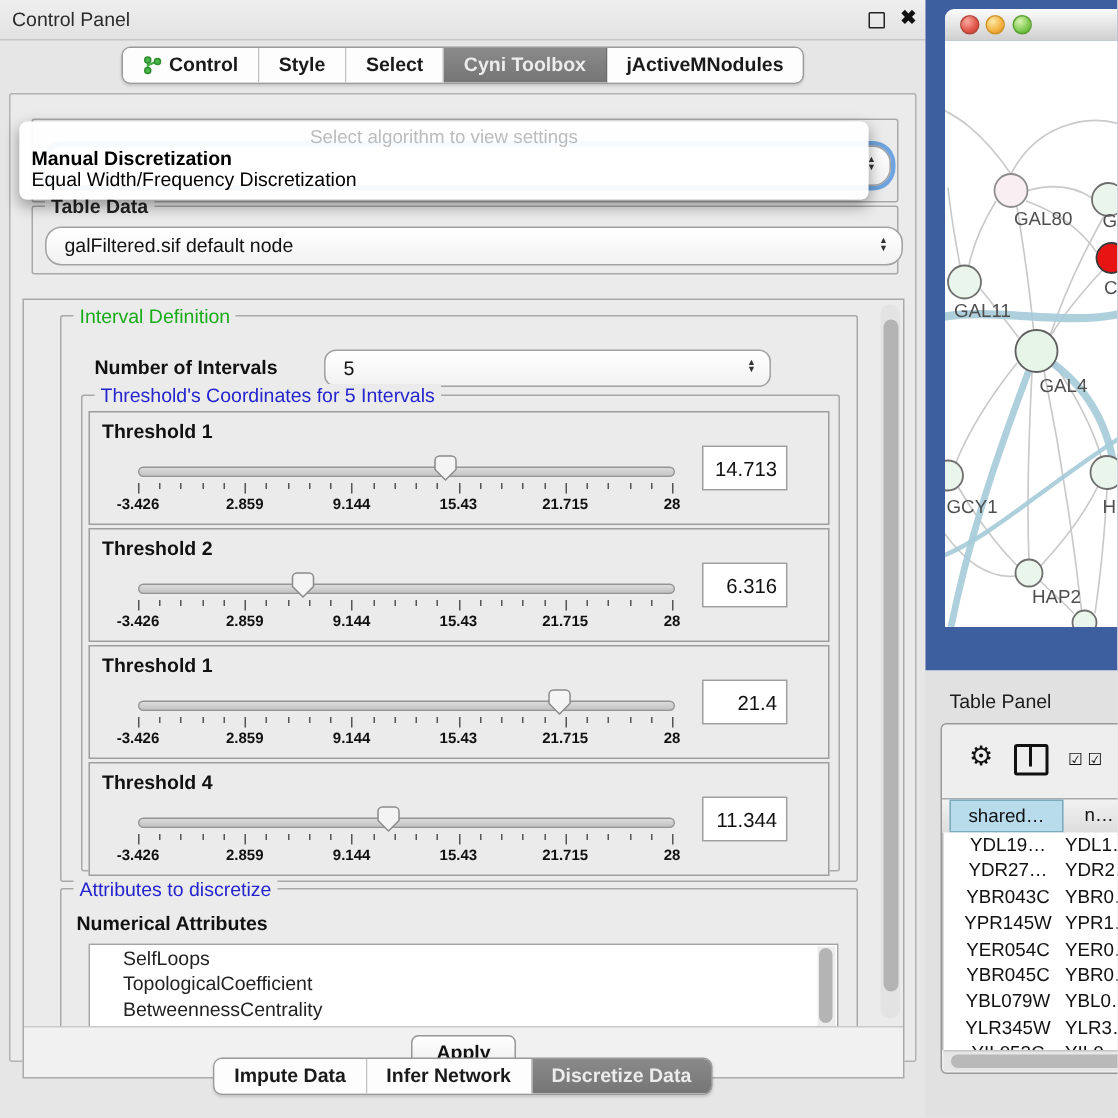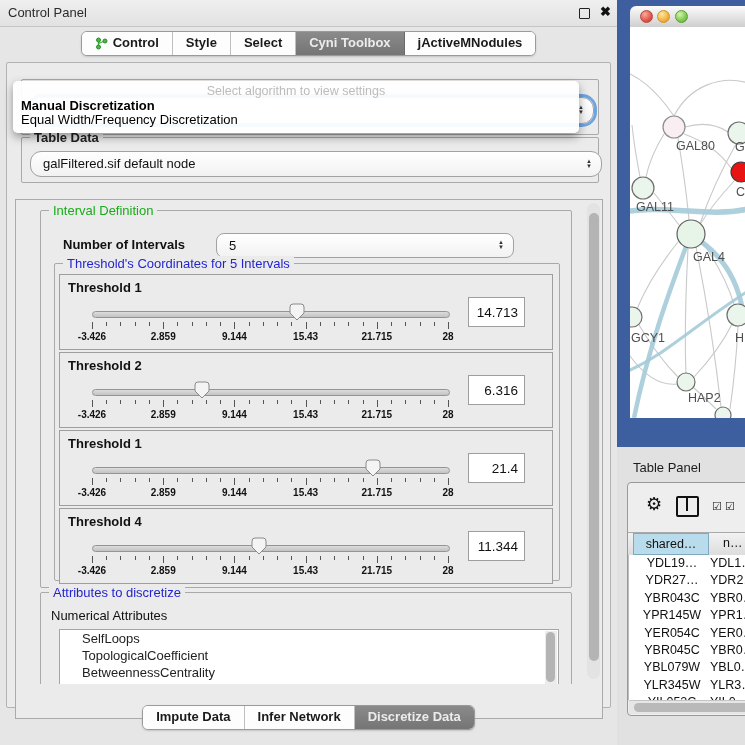--- a/index.html
+++ b/index.html
@@ -74,21 +74,21 @@
   .th-thumb{position:absolute;top:28px;width:16px;height:18px;}
   .tick{position:absolute;width:1px;background:#555;}
   .tick.major{height:7px;top:47px;}
   .tick.minor{height:4px;top:47px;}
   .tick-label{position:absolute;top:56px;width:50px;margin-left:-25px;text-align:center;
     font-size:10px;font-weight:700;color:#111;}
   .th-value{position:absolute;left:408px;top:22px;width:57px;height:30px;background:#fff;
     border:1px solid #9e9e9e;font-size:13.5px;color:#111;text-align:right;line-height:30px;padding-right:6px;box-sizing:border-box;}
 
   #attributes-group{left:24px;top:392px;width:530px;height:150px;}
-  #attr-subtitle{left:10px;top:15px;font-size:13px;font-weight:400;color:#111;}
+  #attr-subtitle{left:10px;top:15px;font-size:13px;font-weight:700;color:#111;}
   #attr-list{left:18px;top:36px;width:498px;height:100px;background:#fff;border:1px solid #a5a5a5;}
   .attr-item{font-size:13px;color:#222;line-height:17px;padding-left:22px;}
   #attr-vscroll{position:absolute;right:1px;top:1px;width:12px;height:96px;background:#ececec;}
   #attr-vscroll .thumb-v2{position:absolute;left:1px;top:1px;width:9px;height:50px;background:#b4b4b4;border-radius:5px;}
 
   #apply-bar{position:absolute;left:0;bottom:0;width:100%;height:33px;background:#f1f1f1;border-top:1px solid #c9c9c9;
     display:flex;align-items:center;justify-content:center;}
   #apply-button{width:68px;height:22px;background:linear-gradient(#ffffff,#ececec);border:1px solid #989898;
     border-radius:5px;font-size:13px;font-weight:700;color:#111;text-align:center;line-height:21px;}
 
@@ -366,20 +366,23 @@
                 <div class="thumb-v2"></div>
               </div>
           </div>
         </div>
 
         <div id="sp-vscroll">
             <div class="thumb-v"></div>
           </div>
       </div>
 
+      <div id="apply-bar">
+        <div id="apply-button">Apply</div>
+      </div>
     </div>
 
   </div>
 
   <div id="cp-bottom-tabs" class="abs seg-bar">
     <div class="seg">
       <span class="tab">Impute Data</span>
       <span class="tab">Infer Network</span>
       <span class="tab sel">Discretize Data</span>
     </div>

